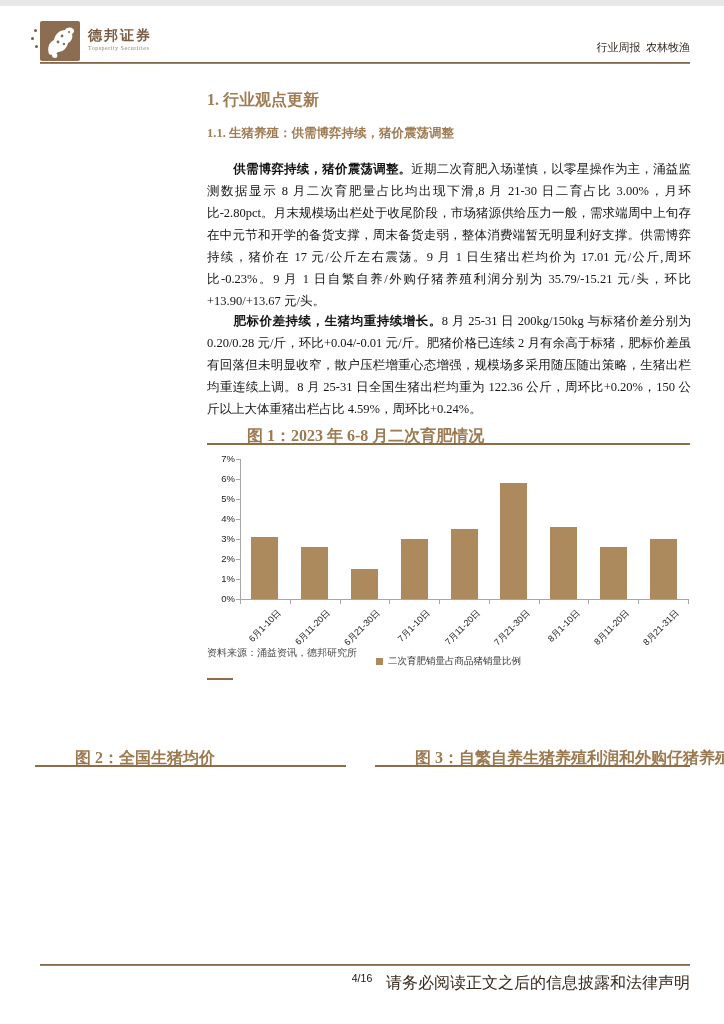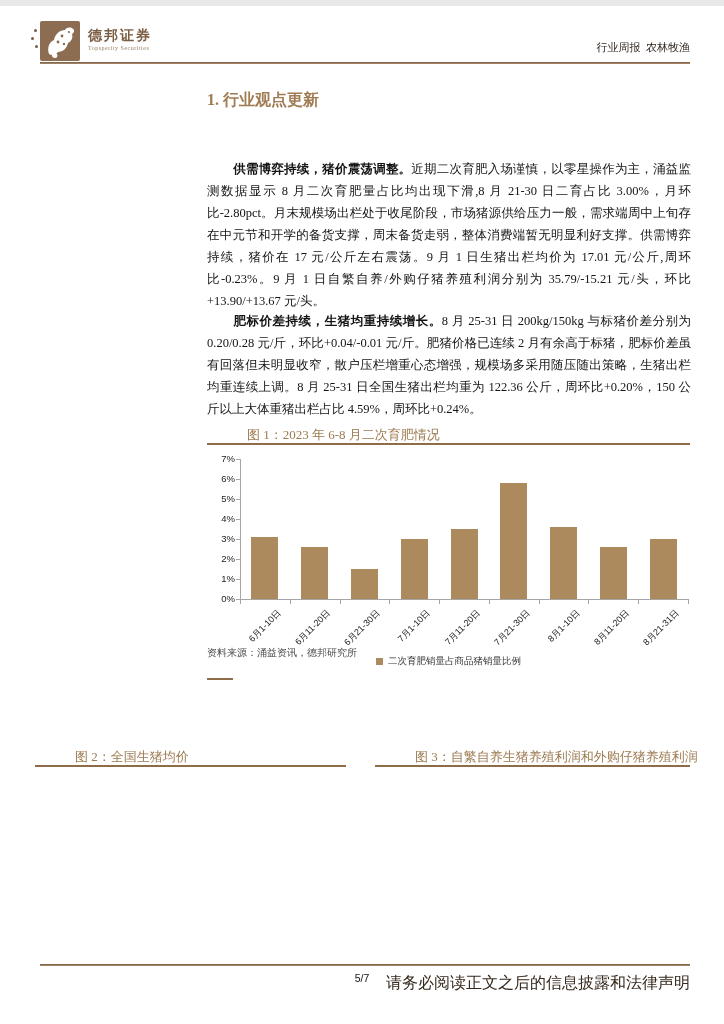--- a/index.html
+++ b/index.html
@@ -24,21 +24,21 @@
   .h2 { left:207px; top:119px; font-size:12.5px; font-weight:bold; color:#A07C54; }
 
   
   .para { left:207px; width:484px; font-size:12.5px; line-height:22px; text-align:justify; }
   .para .lead { font-weight:bold; }
   .p1 { top:152px; }
   .p2 { top:304px; }
   .indent { display:inline-block; width:26px; }
 
   
-  .fig-caption { font-size:13px; font-weight:normal; color:#9C7A50; white-space:nowrap;padding-left:40px; }
+  .fig-caption { font-size:16px; font-weight:bold; color:#9C7A50; white-space:nowrap;padding-left:40px; }
   .fig-rule { height:2px; background:#8F6C48; }
   .fig1-caption { left:207px; top:420px; }
   .fig1-rule { left:207px; top:437px; width:483px; }
 
   
   .chart { left:207px; top:441px; width:483px; height:232px; font-family:"Liberation Sans", sans-serif; }
   .plot-axis-y { position:absolute; left:33px; top:12px; width:1px; height:141px; background:#a6a6a6; }
   .plot-axis-x { position:absolute; left:33px; top:152px; width:449px; height:1px; background:#a6a6a6; }
   .ylab { position:absolute; width:28px; text-align:right; font-size:9.5px; color:#222; }
   .ytick { position:absolute; width:4px; height:1px; background:#a6a6a6; }
@@ -83,20 +83,21 @@
       <circle cx="24" cy="23" r="1.2" fill="#8C6D52"></circle>
       <circle cx="29" cy="11" r="1.1" fill="#8C6D52"></circle>
     </svg>
   </div>
   <div class="abs brand-name">德邦证券</div>
   <div class="abs brand-sub">Topsperity Securities</div>
   <div class="abs header-right">行业周报  农林牧渔</div>
   <div class="abs header-rule"></div>
 
   <div class="abs h1">1. 行业观点更新</div>
+  <div class="abs h2">1.1. 生猪养殖：供需博弈持续，猪价震荡调整</div>
 
   <div class="abs para p1"><span class="indent"></span><span class="lead">供需博弈持续，猪价震荡调整。</span><span>近期二次育肥入场谨慎，以零星操作为主，涌益监测数据显示 8 月二次育肥量占比均出现下滑,8 月 21-30 日二育占比 3.00%，月环比-2.80pct。月末规模场出栏处于收尾阶段，市场猪源供给压力一般，需求端周中上旬存在中元节和开学的备货支撑，周末备货走弱，整体消费端暂无明显利好支撑。供需博弈持续，猪价在 17 元/公斤左右震荡。9 月 1 日生猪出栏均价为 17.01 元/公斤,周环比-0.23%。9 月 1 日自繁自养/外购仔猪养殖利润分别为 35.79/-15.21 元/头，环比+13.90/+13.67 元/头。</span></div>
 
   <div class="abs para p2"><span class="indent"></span><span class="lead">肥标价差持续，生猪均重持续增长。</span><span>8 月 25-31 日 200kg/150kg 与标猪价差分别为 0.20/0.28 元/斤，环比+0.04/-0.01 元/斤。肥猪价格已连续 2 月有余高于标猪，肥标价差虽有回落但未明显收窄，散户压栏增重心态增强，规模场多采用随压随出策略，生猪出栏均重连续上调。8 月 25-31 日全国生猪出栏均重为 122.36 公斤，周环比+0.20%，150 公斤以上大体重猪出栏占比 4.59%，周环比+0.24%。</span></div>
 
   <div class="abs fig-caption fig1-caption">图 1：2023 年 6-8 月二次育肥情况</div>
   <div class="abs fig-rule fig1-rule"></div>
 
   <div class="abs chart" id="chart">
     <div class="plot-axis-y"></div>
@@ -171,16 +172,16 @@
 
   <div class="abs source-rule"></div>
   <div class="abs source">资料来源：涌益资讯，德邦研究所</div>
 
   <div class="abs fig-caption fig2-caption">图 2：全国生猪均价</div>
   <div class="abs fig-rule fig2-rule"></div>
   <div class="abs fig-caption fig3-caption">图 3：自繁自养生猪养殖利润和外购仔猪养殖利润</div>
   <div class="abs fig-rule fig3-rule"></div>
 
   <div class="abs footer-rule"></div>
-  <div class="abs footer-page">5/7</div>
+  <div class="abs footer-page">4/16</div>
   <div class="abs footer-disclaimer">请务必阅读正文之后的信息披露和法律声明</div>
 
 </div>
 
 </body></html>

